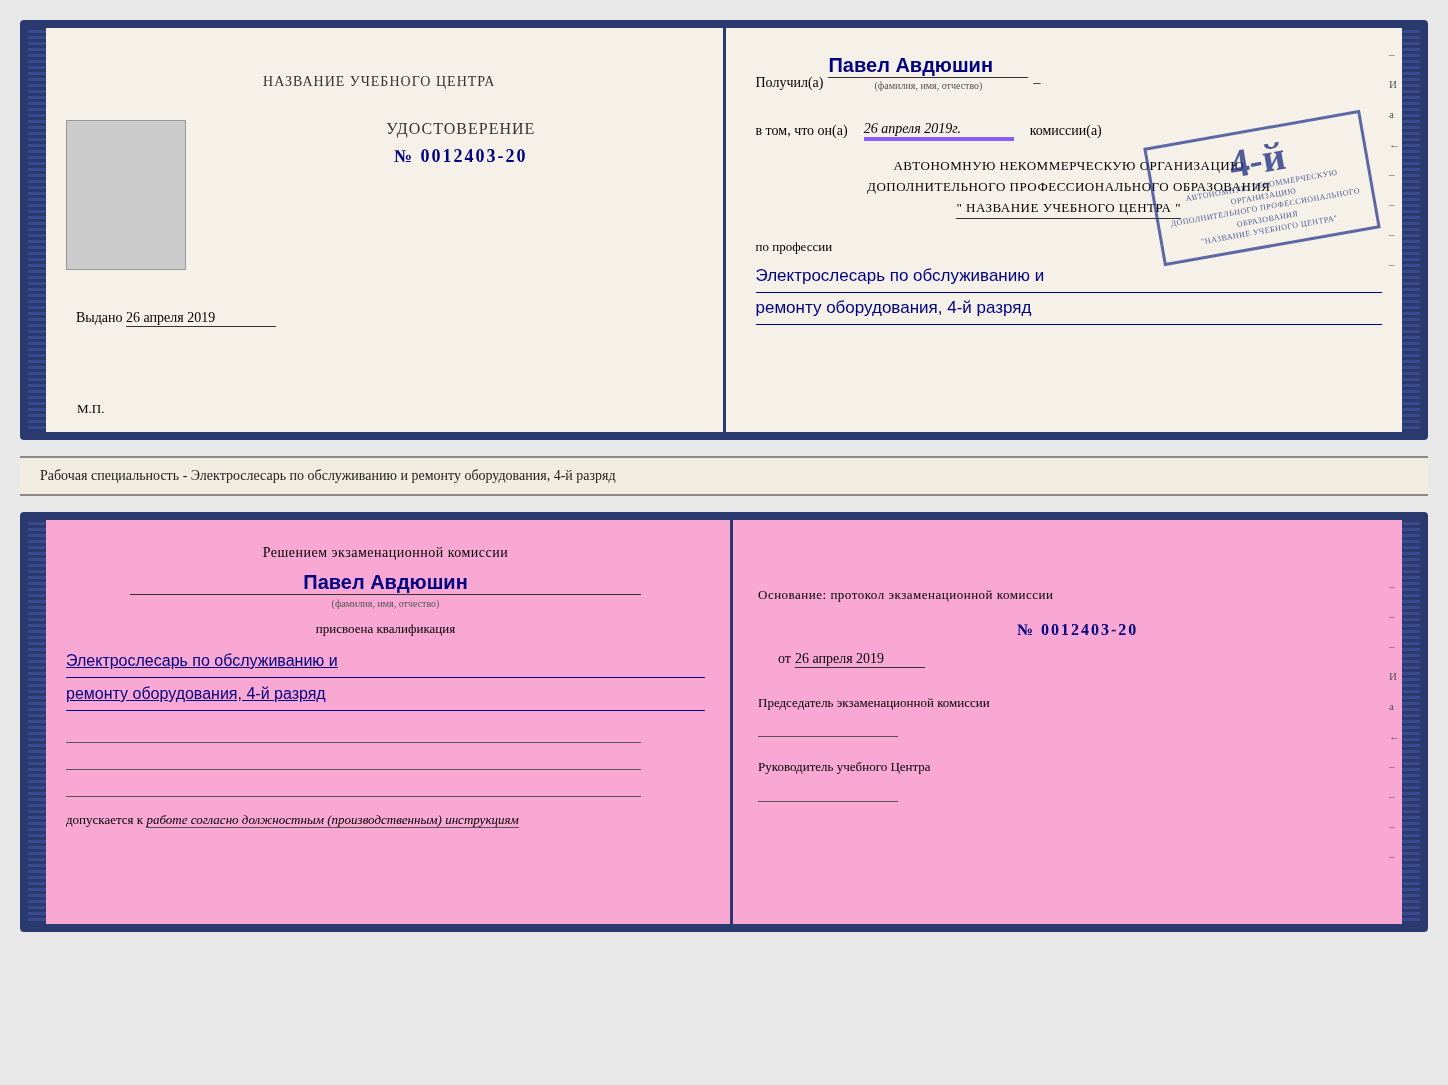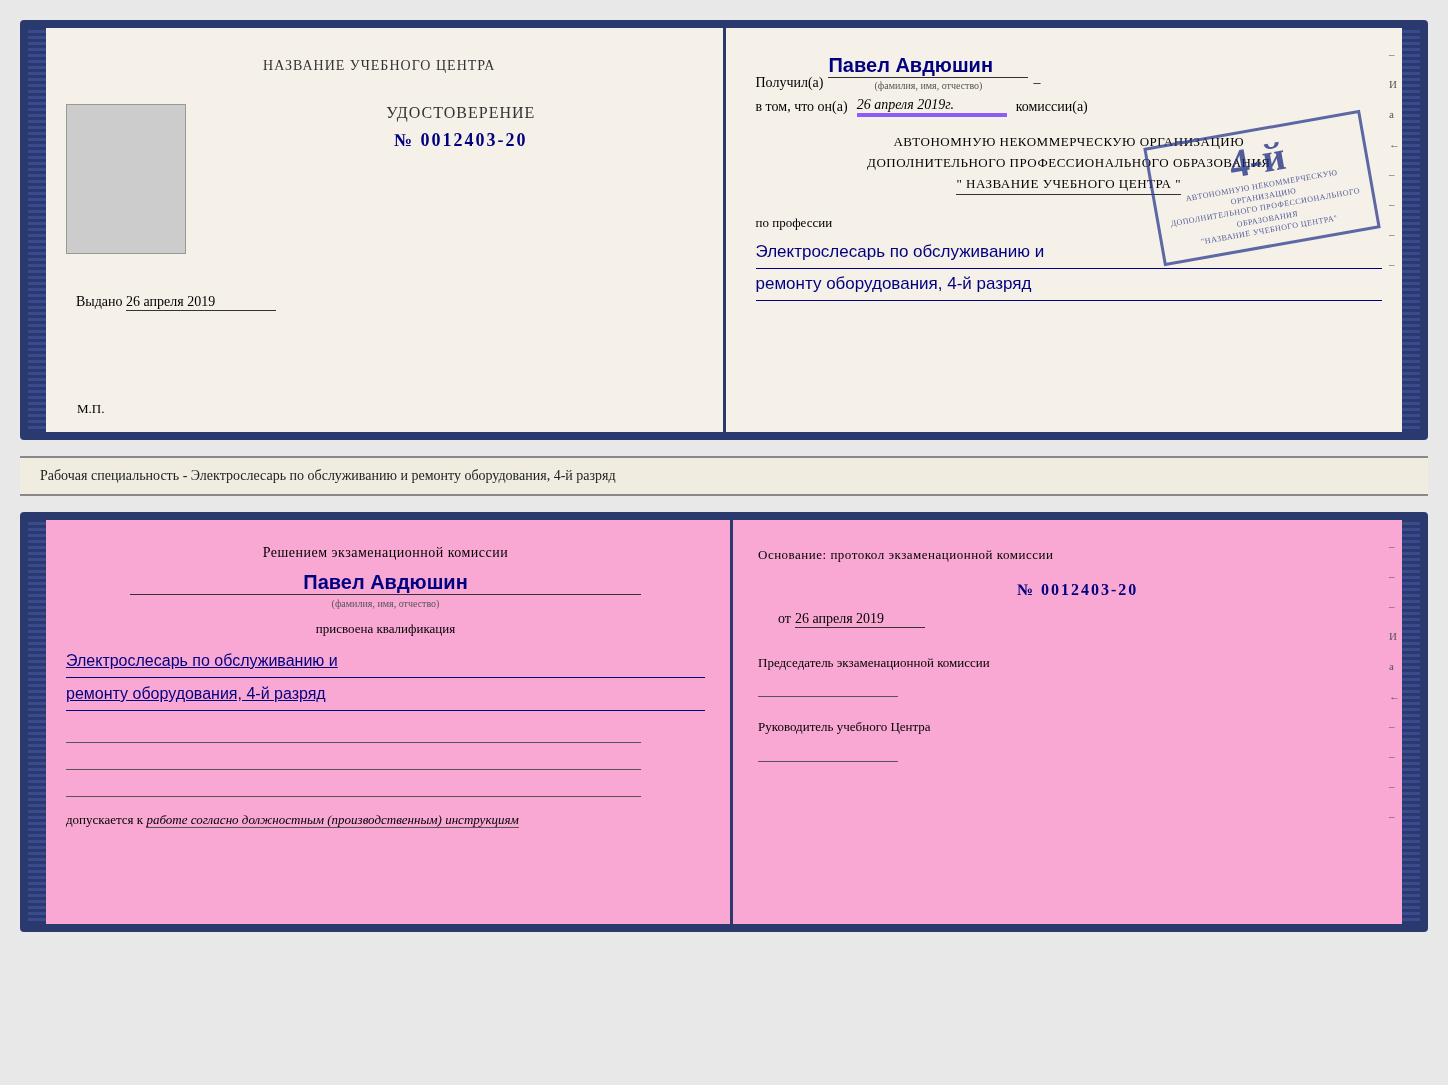--- a/index.html
+++ b/index.html
@@ -42,21 +42,21 @@
       background: repeating-linear-gradient(
         0deg,
         #2a3a6e 0px, #2a3a6e 3px,
         #3a4a8e 3px, #3a4a8e 6px
       );
       flex-shrink: 0;
     }
 
     .doc-left-page {
       flex: 1;
-      padding: 30px 30px 20px 20px;
+      padding: 46px 30px 20px 20px;
       border-right: 3px solid #2a3a6e;
       position: relative;
       display: flex;
       flex-direction: column;
       align-items: center;
     }
 
     .doc-right-page {
       flex: 1;
       padding: 25px 20px 20px 30px;
@@ -158,25 +158,25 @@
 
     .sub-label {
       font-size: 10px;
       text-align: center;
       color: #555;
       display: block;
       margin-top: 2px;
     }
 
     .fact-line {
-      margin-top: 6px;
+      margin-top: 30px;
       font-size: 14px;
       display: flex;
       align-items: center;
-      gap: 9px;
+      gap: 16px;
       flex-wrap: wrap;
     }
 
     .fact-date {
       font-style: italic;
       font-size: 14px;
       border-bottom: 4px solid #8b5cf6;
       display: inline-block;
       min-width: 150px;
     }
@@ -268,20 +268,21 @@
       flex: 1;
       padding: 25px 25px 20px 20px;
       border-right: 3px solid #2a3a6e;
       position: relative;
     }
 
     .bottom-right-page {
       flex: 1;
       padding: 25px 5px 20px 25px;
       position: relative;
+      margin-top: 40px;
     }
 
     .commission-title {
       font-size: 14px;
       text-align: center;
       margin-bottom: 10px;
       letter-spacing: 0.5px;
     }
 
     .person-name-large {

